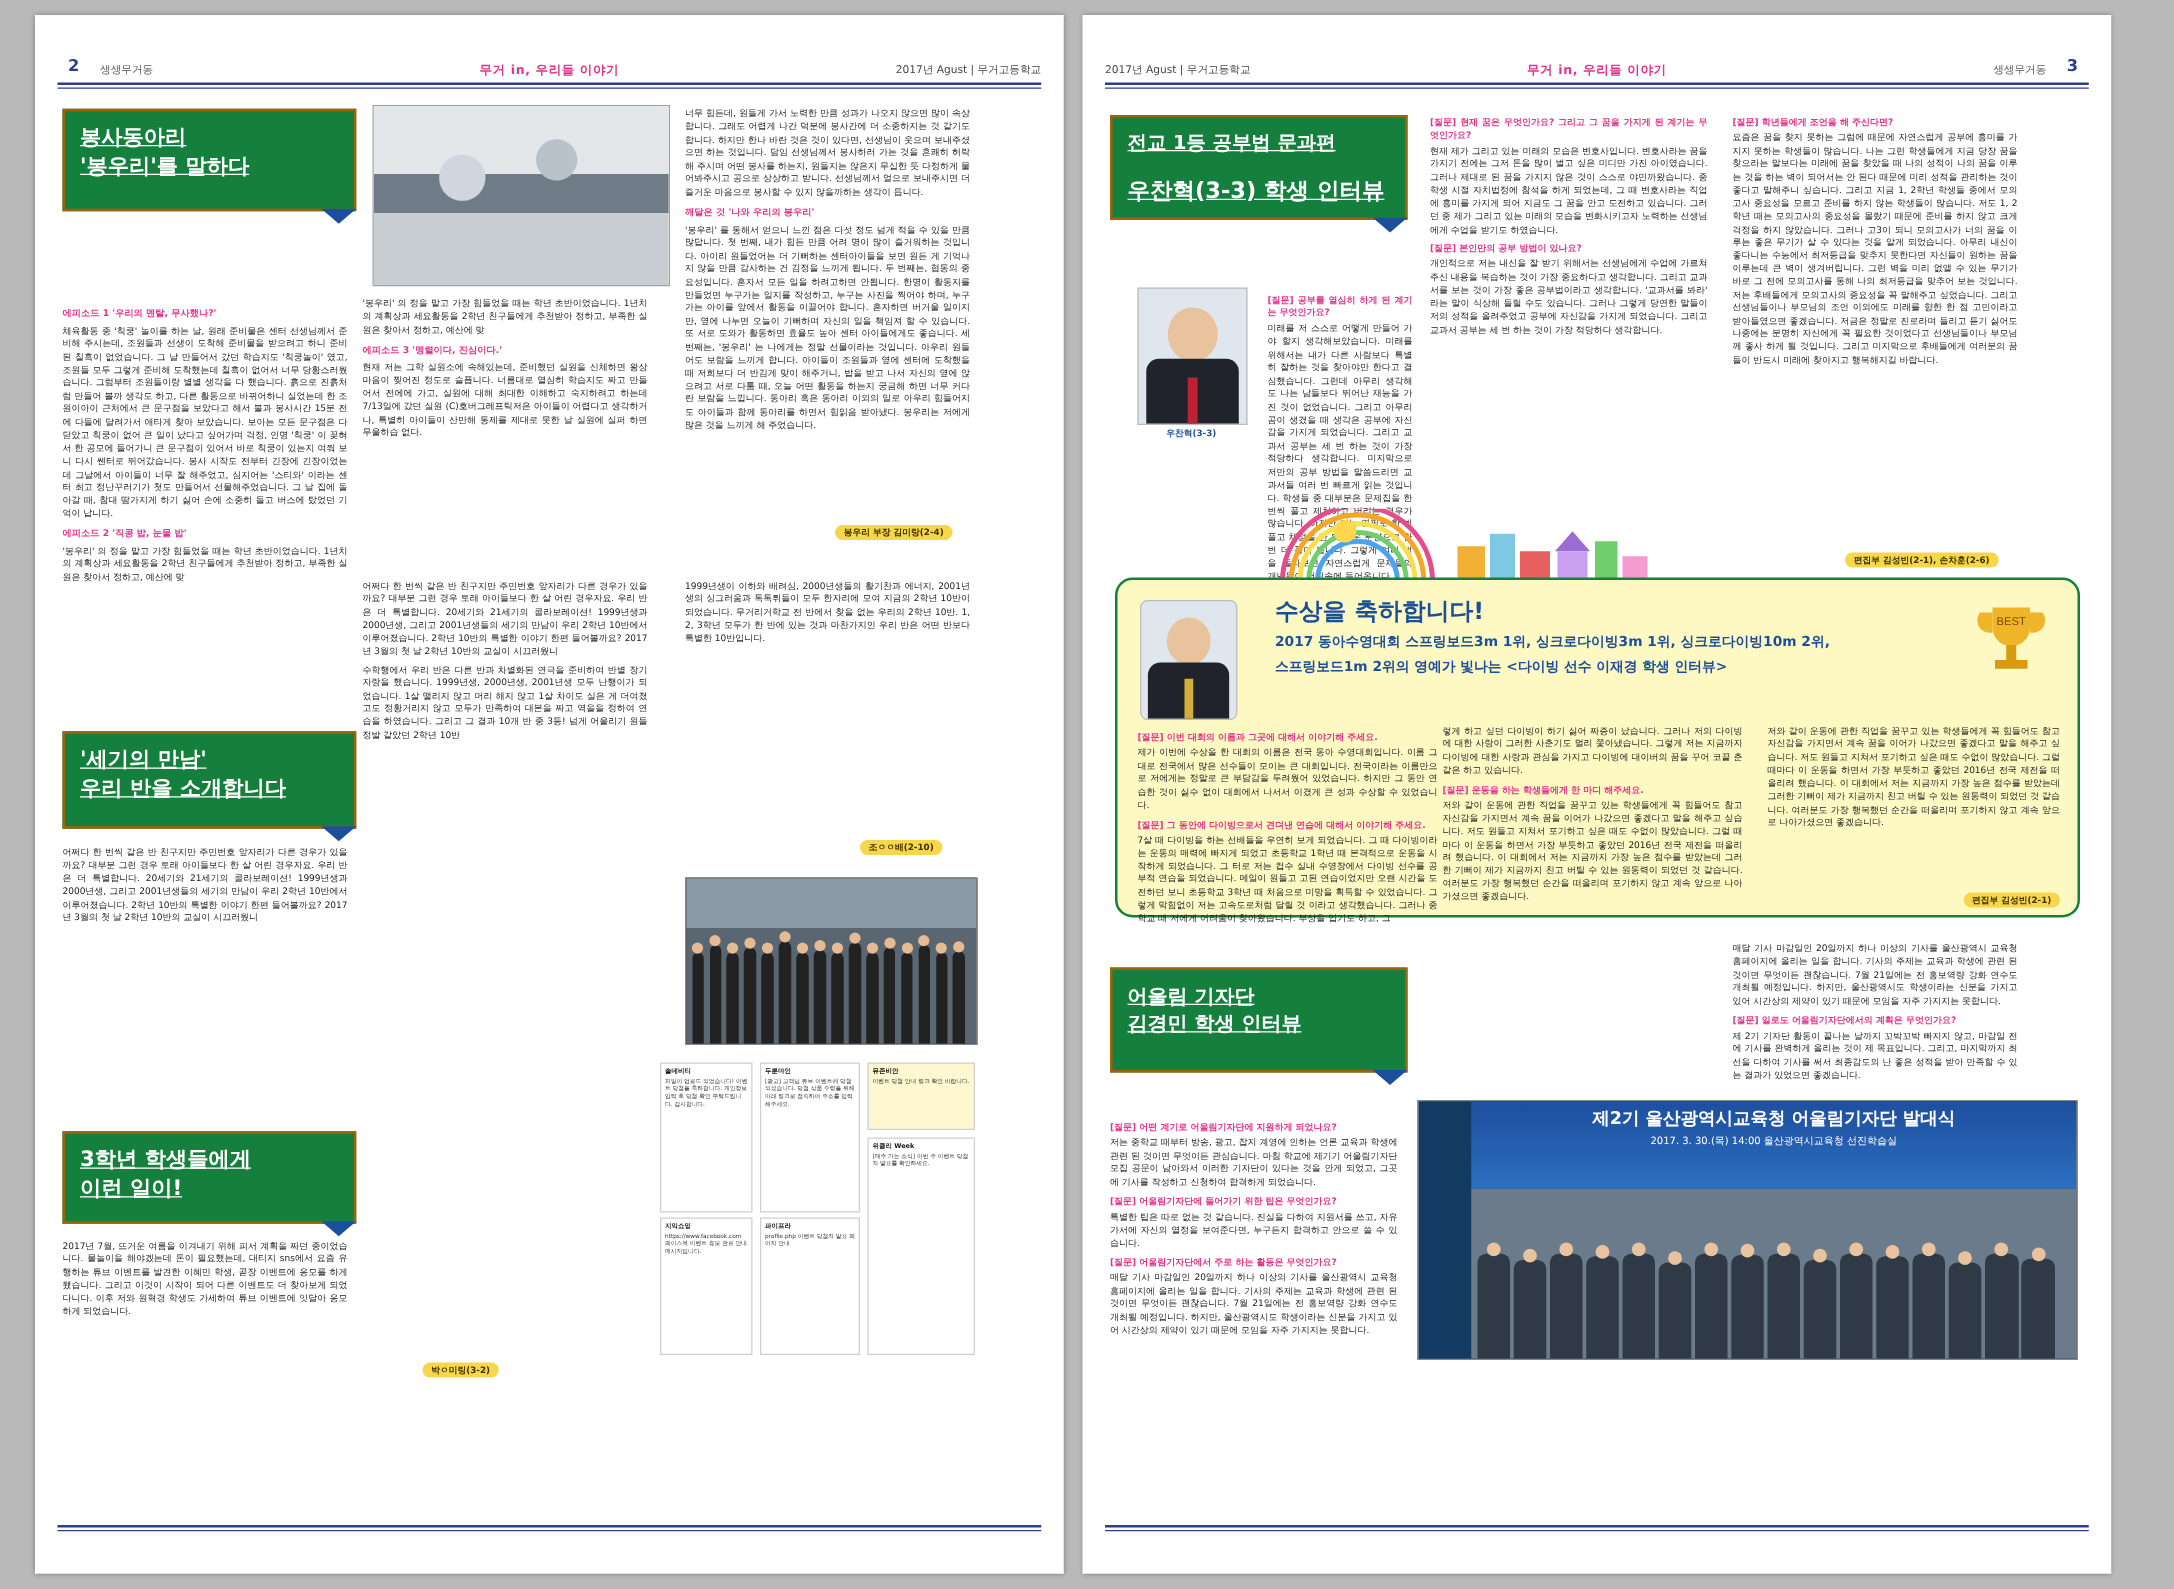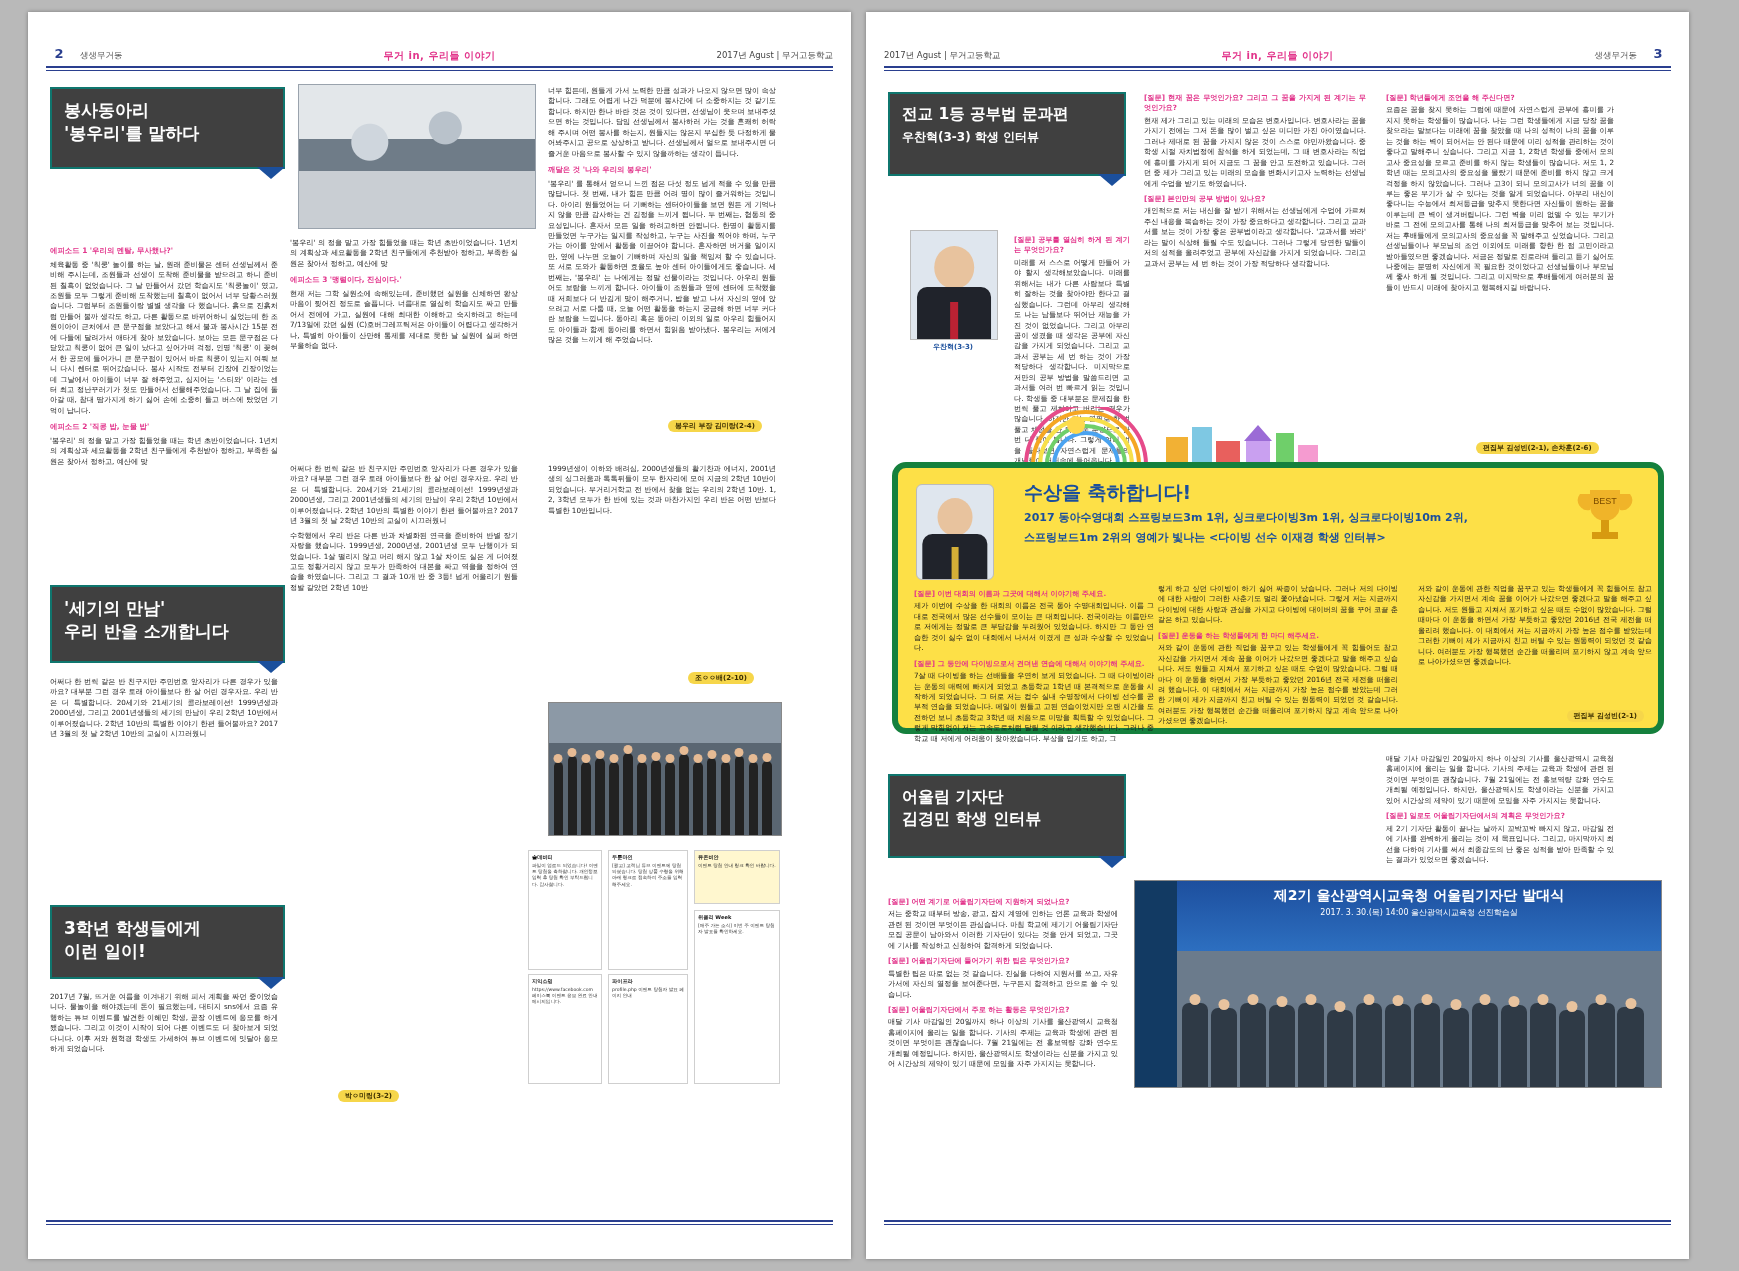--- a/index.html
+++ b/index.html
@@ -20,33 +20,33 @@
   .hdr .sch-l{position:absolute;left:34px;top:4px;font-size:8.5px;color:#555;}
   .hdr .sch-r{position:absolute;right:34px;top:4px;font-size:8.5px;color:#555;}
 
   
   .col{position:absolute;font-size:7.2px;line-height:1.45;color:#1a1a1a;text-align:justify;}
   .col p{margin:0 0 4px 0;}
   .lead{color:#e2348b;font-weight:bold;font-size:7.4px;margin:6px 0 3px;}
   .q{color:#e2348b;font-weight:bold;font-size:7.2px;margin:5px 0 2px;}
 
   
-  .tbox{position:absolute;background:#404040;border:2px solid #0f766e;color:#fff;font-weight:bold;padding:10px 12px;box-sizing:border-box;font-size:17px;line-height:1.35;}
+  .tbox{position:absolute;background:#15803d;border:2px solid #a16207;color:#fff;font-weight:bold;padding:10px 12px;box-sizing:border-box;font-size:17px;line-height:1.35;text-decoration:underline;}
   .tbox.flag:after{content:"";position:absolute;right:-2px;bottom:-12px;width:0;height:0;border-left:14px solid transparent;border-right:14px solid transparent;border-top:12px solid #1b4f9c;}
-  .tbox .sub{display:block;font-size:12px;font-weight:bold;margin-top:4px;}
+  .tbox .sub{display:block;font-size:18px;font-weight:bold;margin-top:16px;}
 
   
   .photo{position:absolute;background:#4a5560;border:1px solid #9aa3ad;overflow:hidden;}
   .photo .ph-inner{width:100%;height:100%;}
 
   .sig{position:absolute;font-size:7px;color:#333;}
   .sig .badge{display:inline-block;background:#f6d64a;border-radius:8px;padding:1px 7px;color:#3c2f00;font-weight:bold;}
 
   
-  .award{position:absolute;border:6px solid #15803d;border-radius:14px;background:#fde047;box-sizing:border-box;}
+  .award{position:absolute;border:2px solid #15803d;border-radius:14px;background:#fef9c3;box-sizing:border-box;}
   .award h3{margin:0;color:#1b4f9c;font-size:19px;font-weight:bold;}
   .award .ln{margin:4px 0 0;color:#1b4f9c;font-size:11px;font-weight:bold;line-height:1.45;}
 
   
   .card{position:absolute;background:#fff;border:1px solid #cfcfcf;font-size:4.6px;color:#333;line-height:1.35;overflow:hidden;padding:3px;box-sizing:border-box;}
   .card .ct{font-weight:bold;font-size:5.2px;color:#111;margin-bottom:2px;}
 
   .bannerphoto{position:absolute;border:1px solid #888;overflow:hidden;background:#123a63;}
   .bn-top{height:34%;background:linear-gradient(180deg,#1d4f9e,#2d6fc0);color:#fff;text-align:center;font-size:14px;font-weight:bold;line-height:1.2;padding-top:6px;box-sizing:border-box;}
   .bn-top .sm{font-size:8px;font-weight:normal;display:block;margin-top:4px;}

